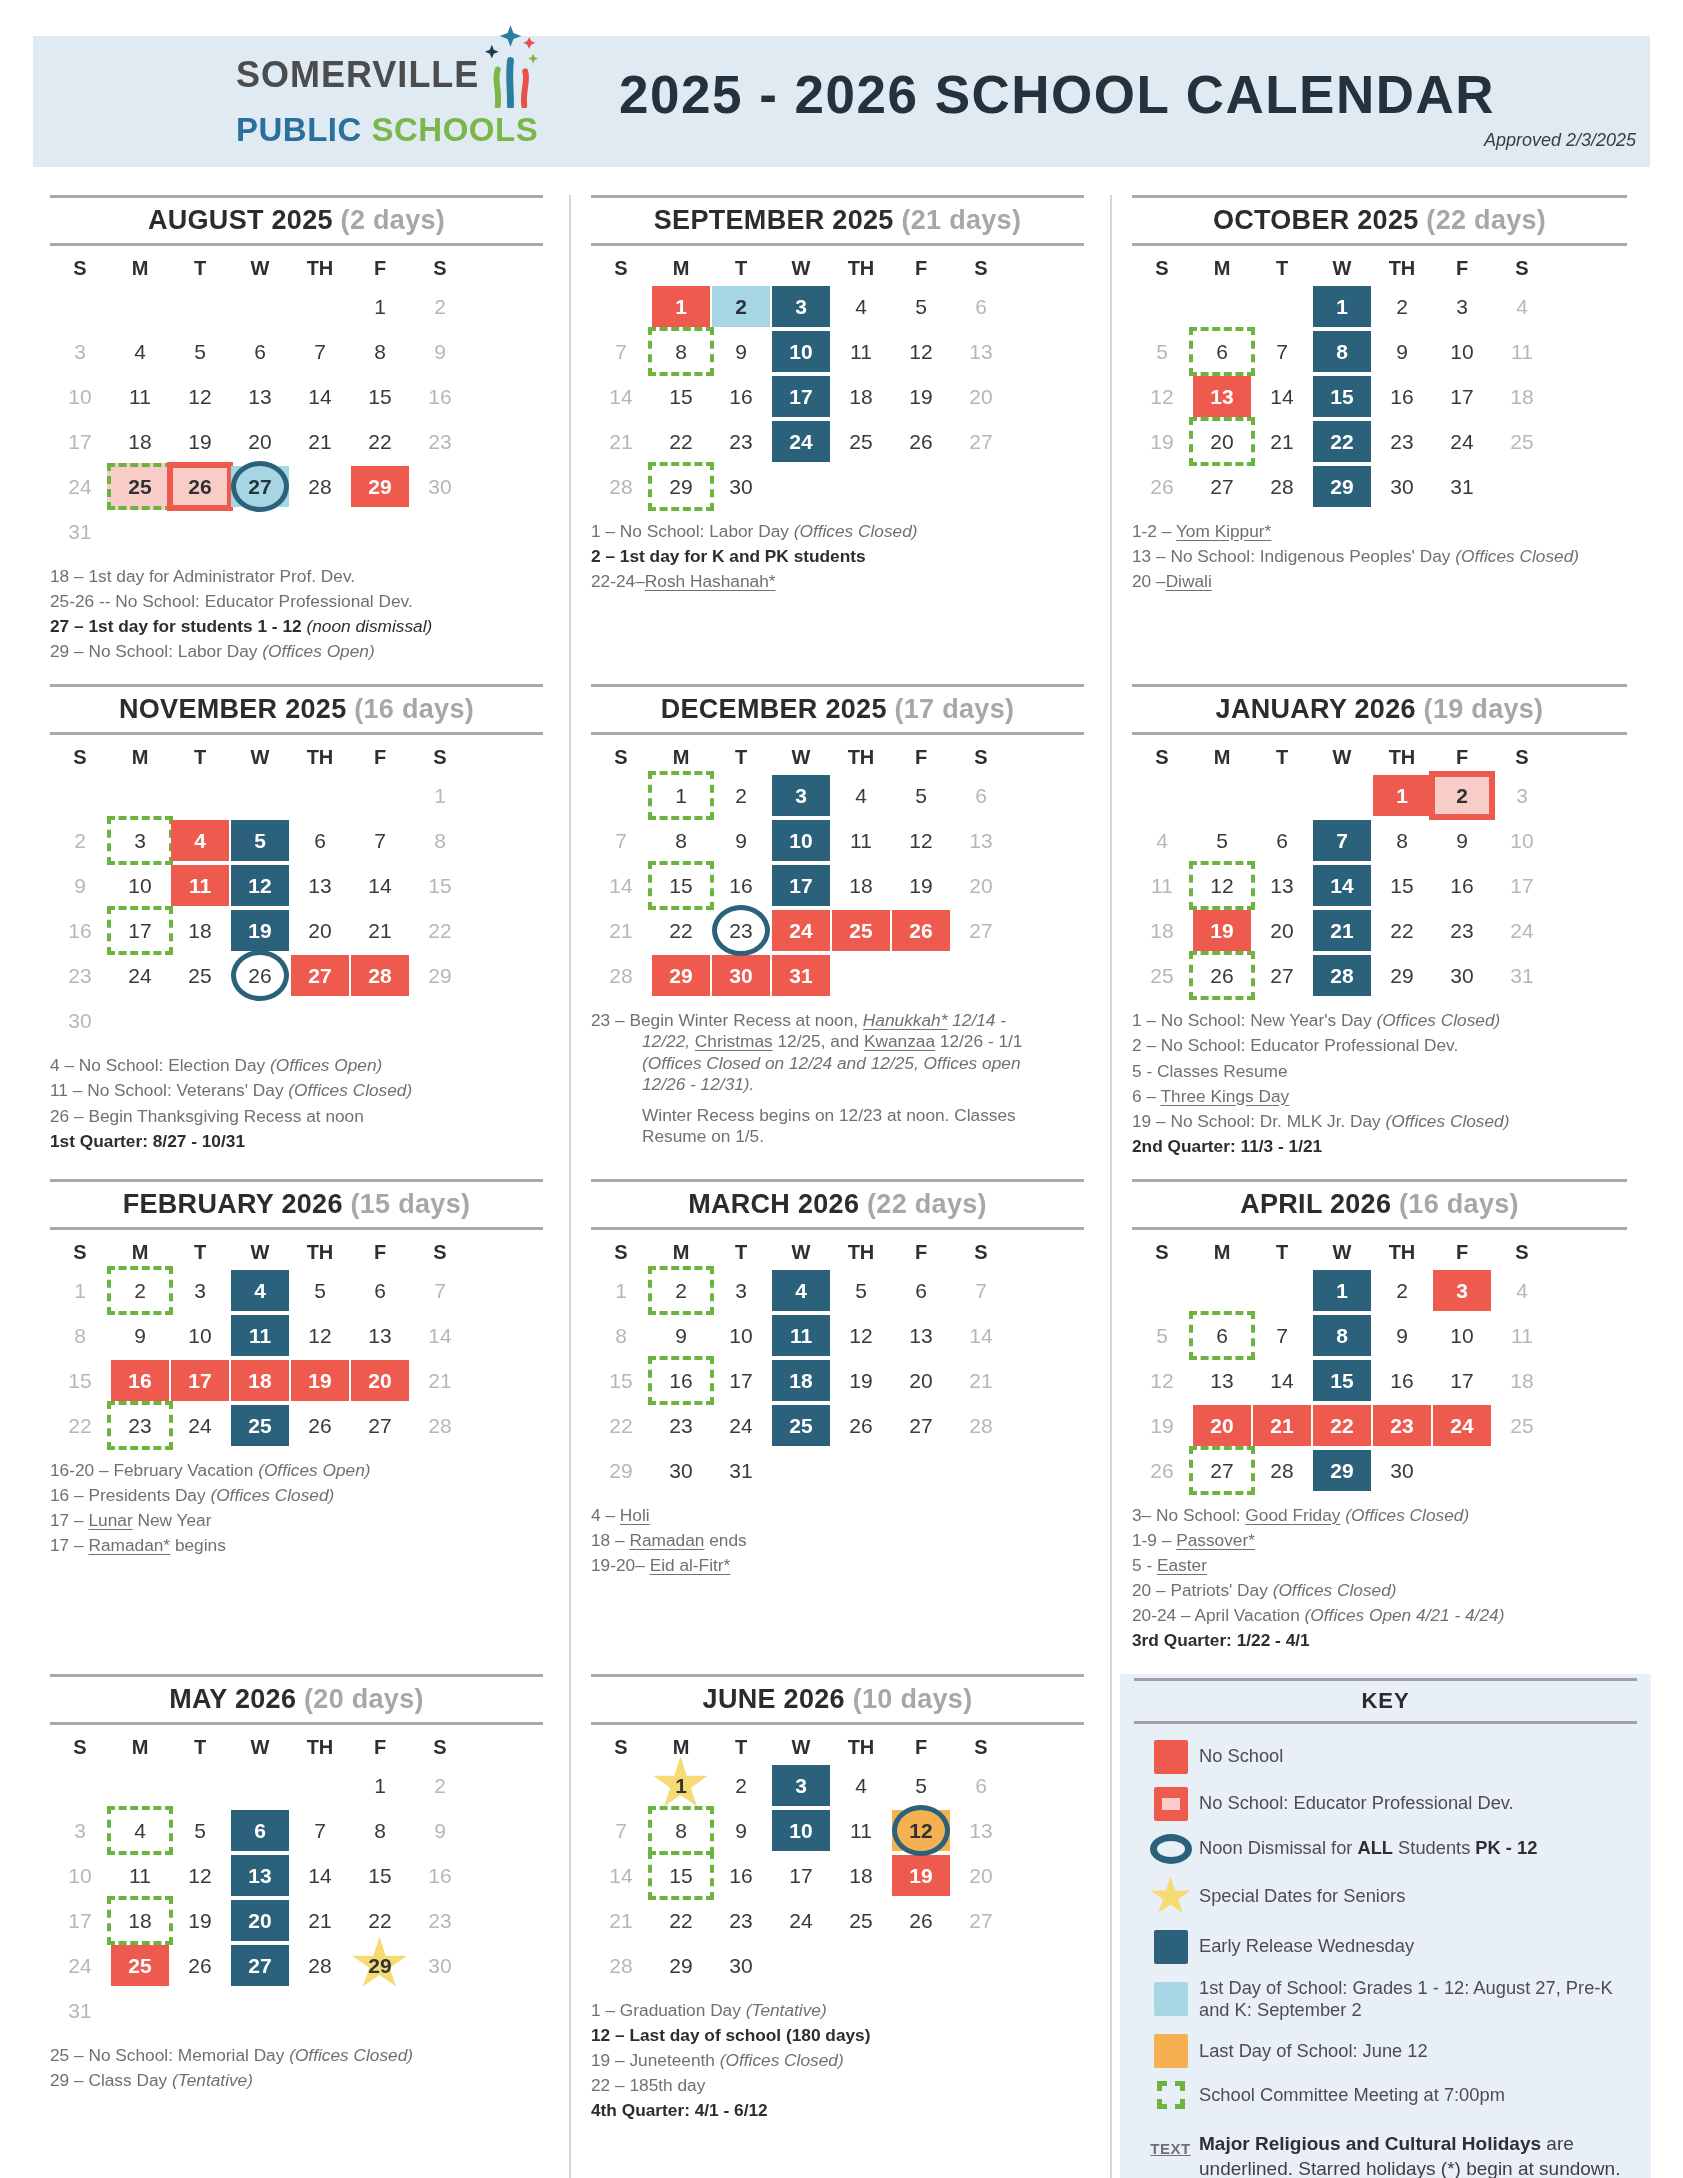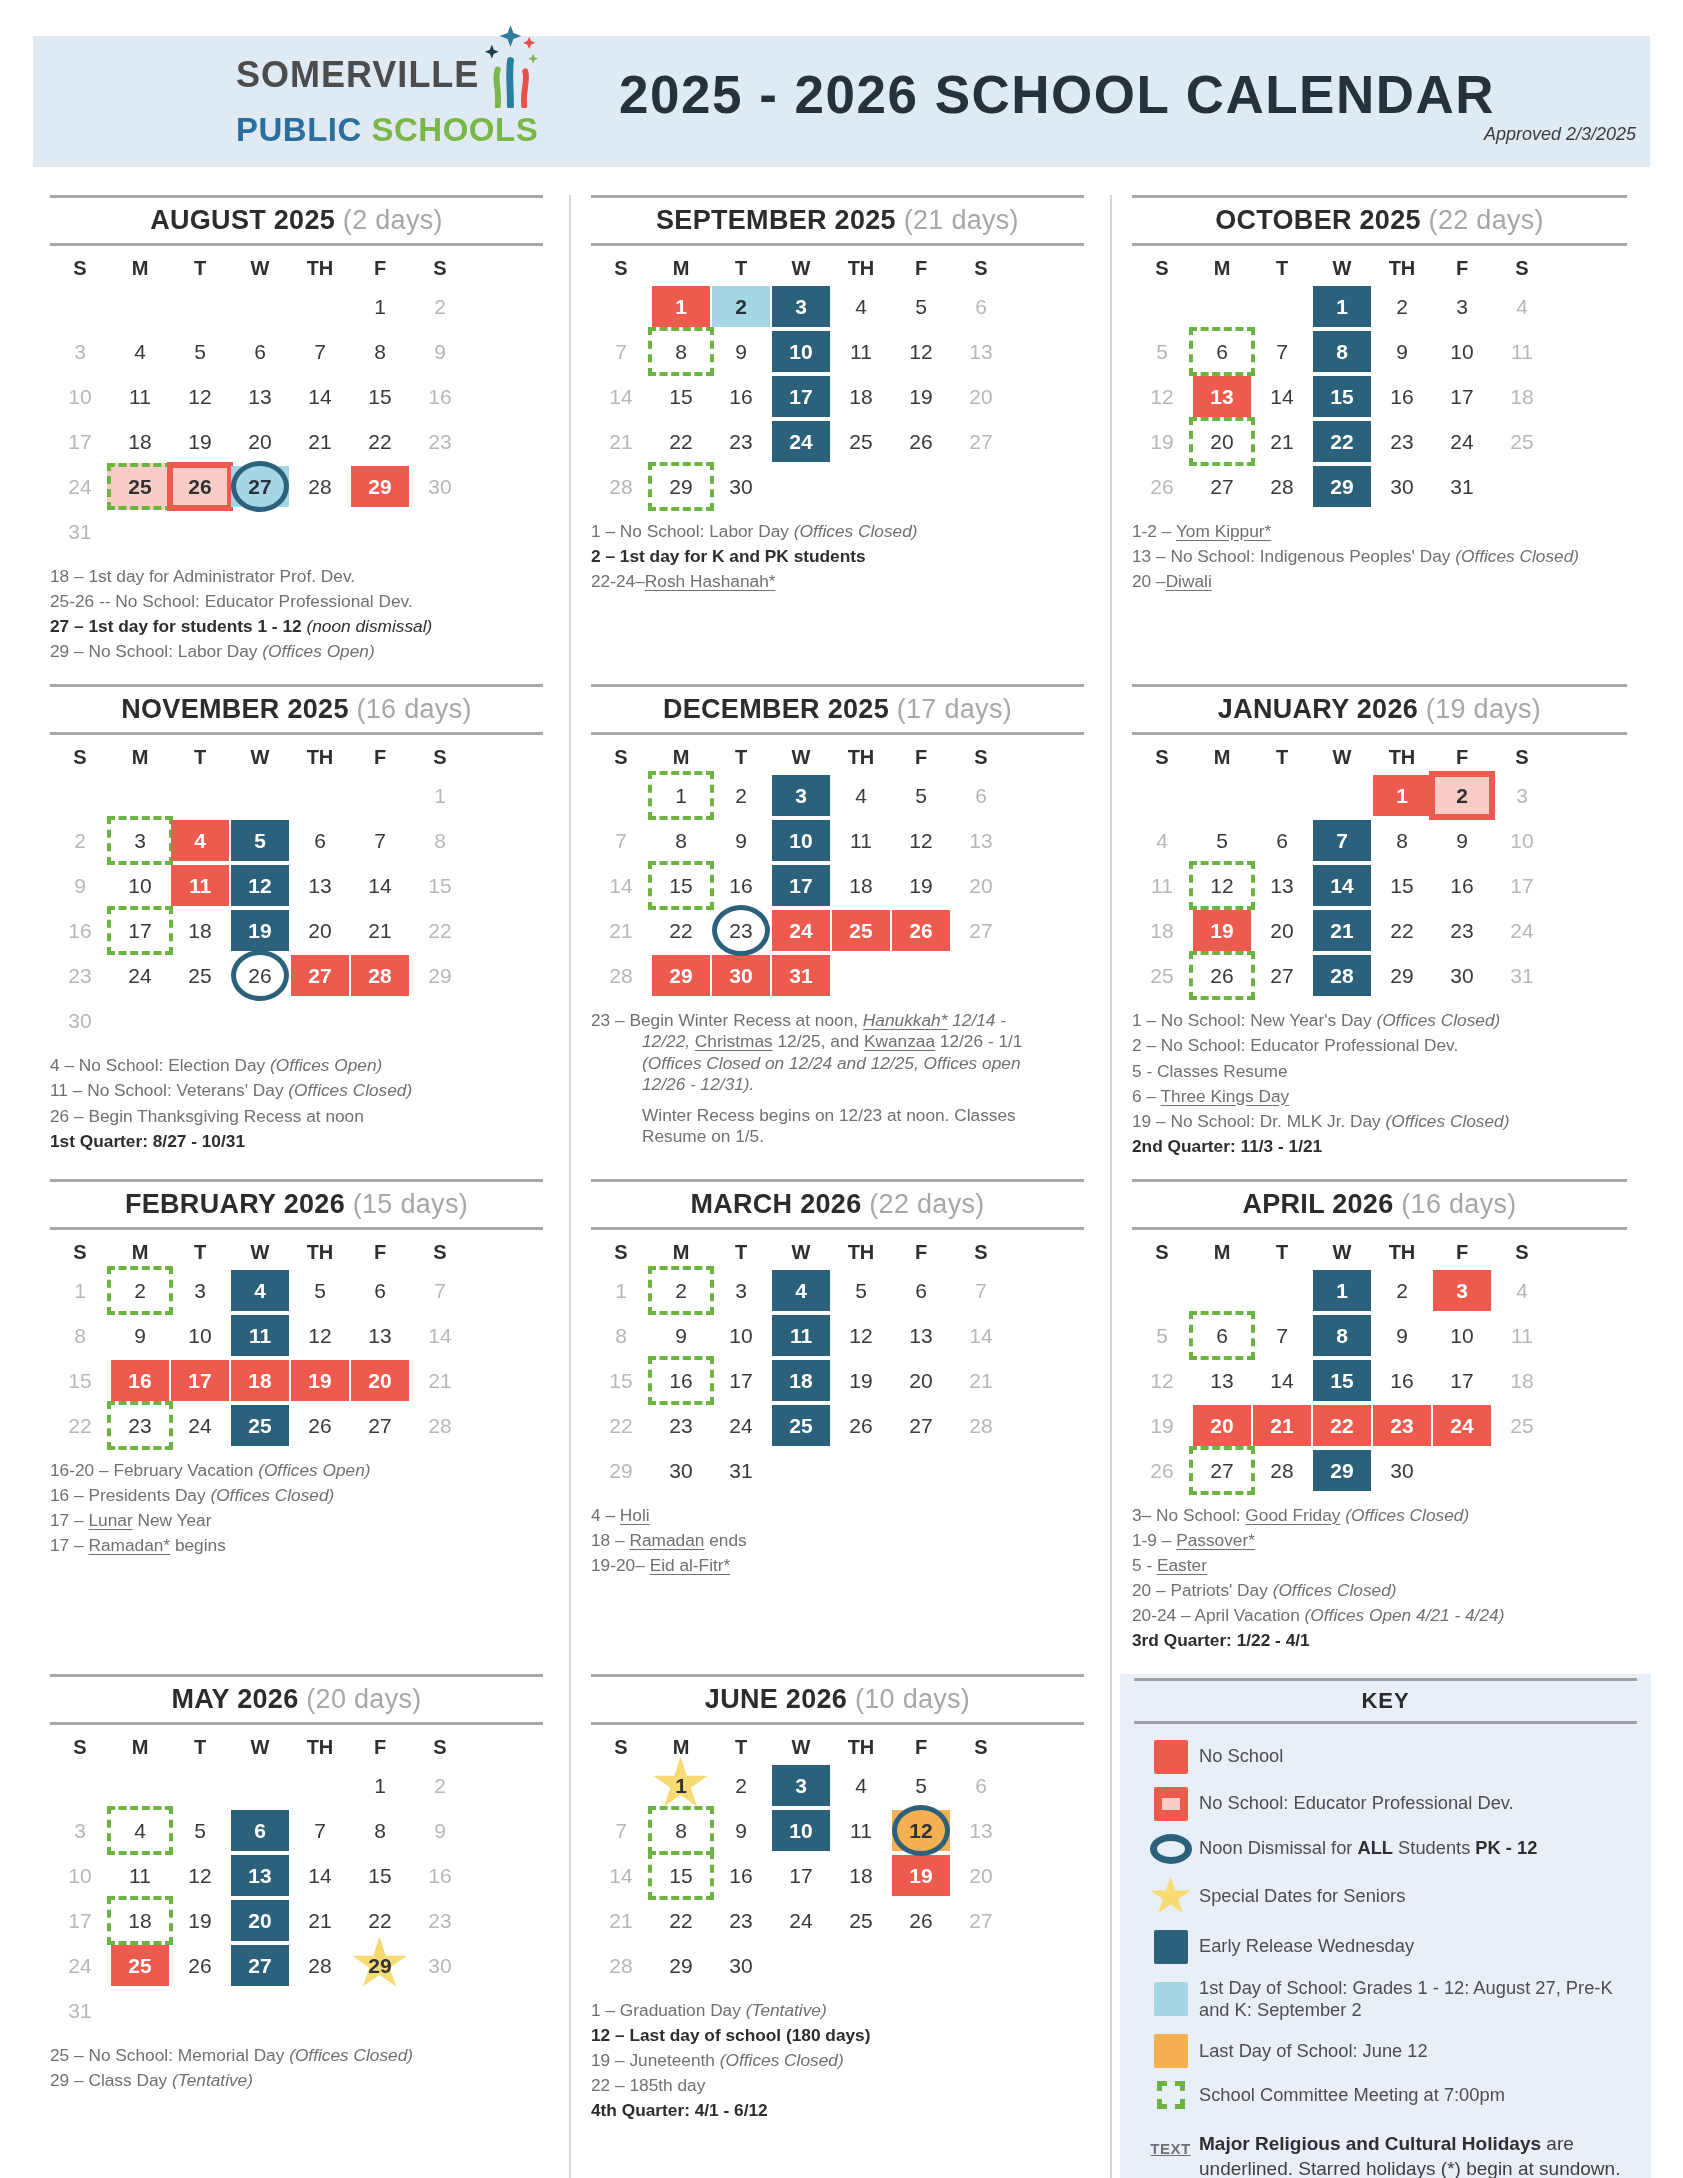--- a/index.html
+++ b/index.html
@@ -15,29 +15,29 @@
   
   .band{ margin:36px 33px 0; background:#E0EAF3; height:131px; position:relative; display:flex; align-items:center; }
   .logo{ margin-left:203px; line-height:1; position:relative; }
   .logo-l1{ display:flex; align-items:flex-start;justify-content:flex-end; }
   .logo-l1 .logotxt{ font-weight:bold; font-size:36px; color:#4B4C4E; letter-spacing:1px; }
   .logo-l1 svg{ margin:-36px 0 0 2px; }
   .logo-l2{ font-weight:bold; font-size:33px; letter-spacing:0.5px; margin-top:5px; }
   .pub{ color:#2B6F9E;margin-top:46px; } .sch{ color:#7AB648; }
   .main-title{ position:absolute; left:586px; top:44%; transform:translateY(-50%); margin:0;
     font-size:53px; font-weight:bold; color:#26323B; letter-spacing:1.5px; white-space:nowrap; }
-  .approved{ position:absolute; right:14px; bottom:22px; font-style:italic; font-size:18px; color:#3B3C3E; }
+  .approved{ position:absolute; right:14px; bottom:16px; font-style:italic; font-size:18px; color:#3B3C3E; }
 
   
   .months{ margin:28px 30px 0; display:grid; grid-template-columns:repeat(3,1fr); }
   .month{ padding:0 26px 18px 20px; }
   .month:not(:nth-child(3n)){ border-right:2px solid var(--divider); }
   .rule{ height:3px; background:var(--rule); }
   .mtitle{ text-align:center; margin:7px 0; font-size:27px; color:#2B2C2E; font-weight:bold; letter-spacing:0.3px; }
-  .mdays{ color:#A5A7AA; font-weight:normal; }
+  .mdays{ color:#A5A7AA; font-weight:bold; }
   .dow{ display:grid; grid-template-columns:repeat(7,60px); margin-top:11px; }
   .dcell{ text-align:center; font-weight:bold; font-size:20px; color:#2E2F31; }
   .grid{ display:grid; grid-template-columns:repeat(7,60px); grid-auto-rows:45px; margin-top:4px; }
   .day{ position:relative; font-size:21px; color:var(--daydark); }
   .day .num{ position:relative; z-index:2; display:block; text-align:center; line-height:45px; }
   .day .box{ position:absolute; inset:2px 1px; z-index:1; }
   .day.weekend{ color:var(--weekend); }
   .day.noschool .box{ background:var(--red); } .day.noschool .num{ color:#fff; font-weight:bold; }
   .day.early .box{ background:var(--teal); } .day.early .num{ color:#fff; font-weight:bold; }
   .day.firstday .box{ background:var(--lblue); } .day.firstday .num{ color:#26333B; font-weight:bold; }

